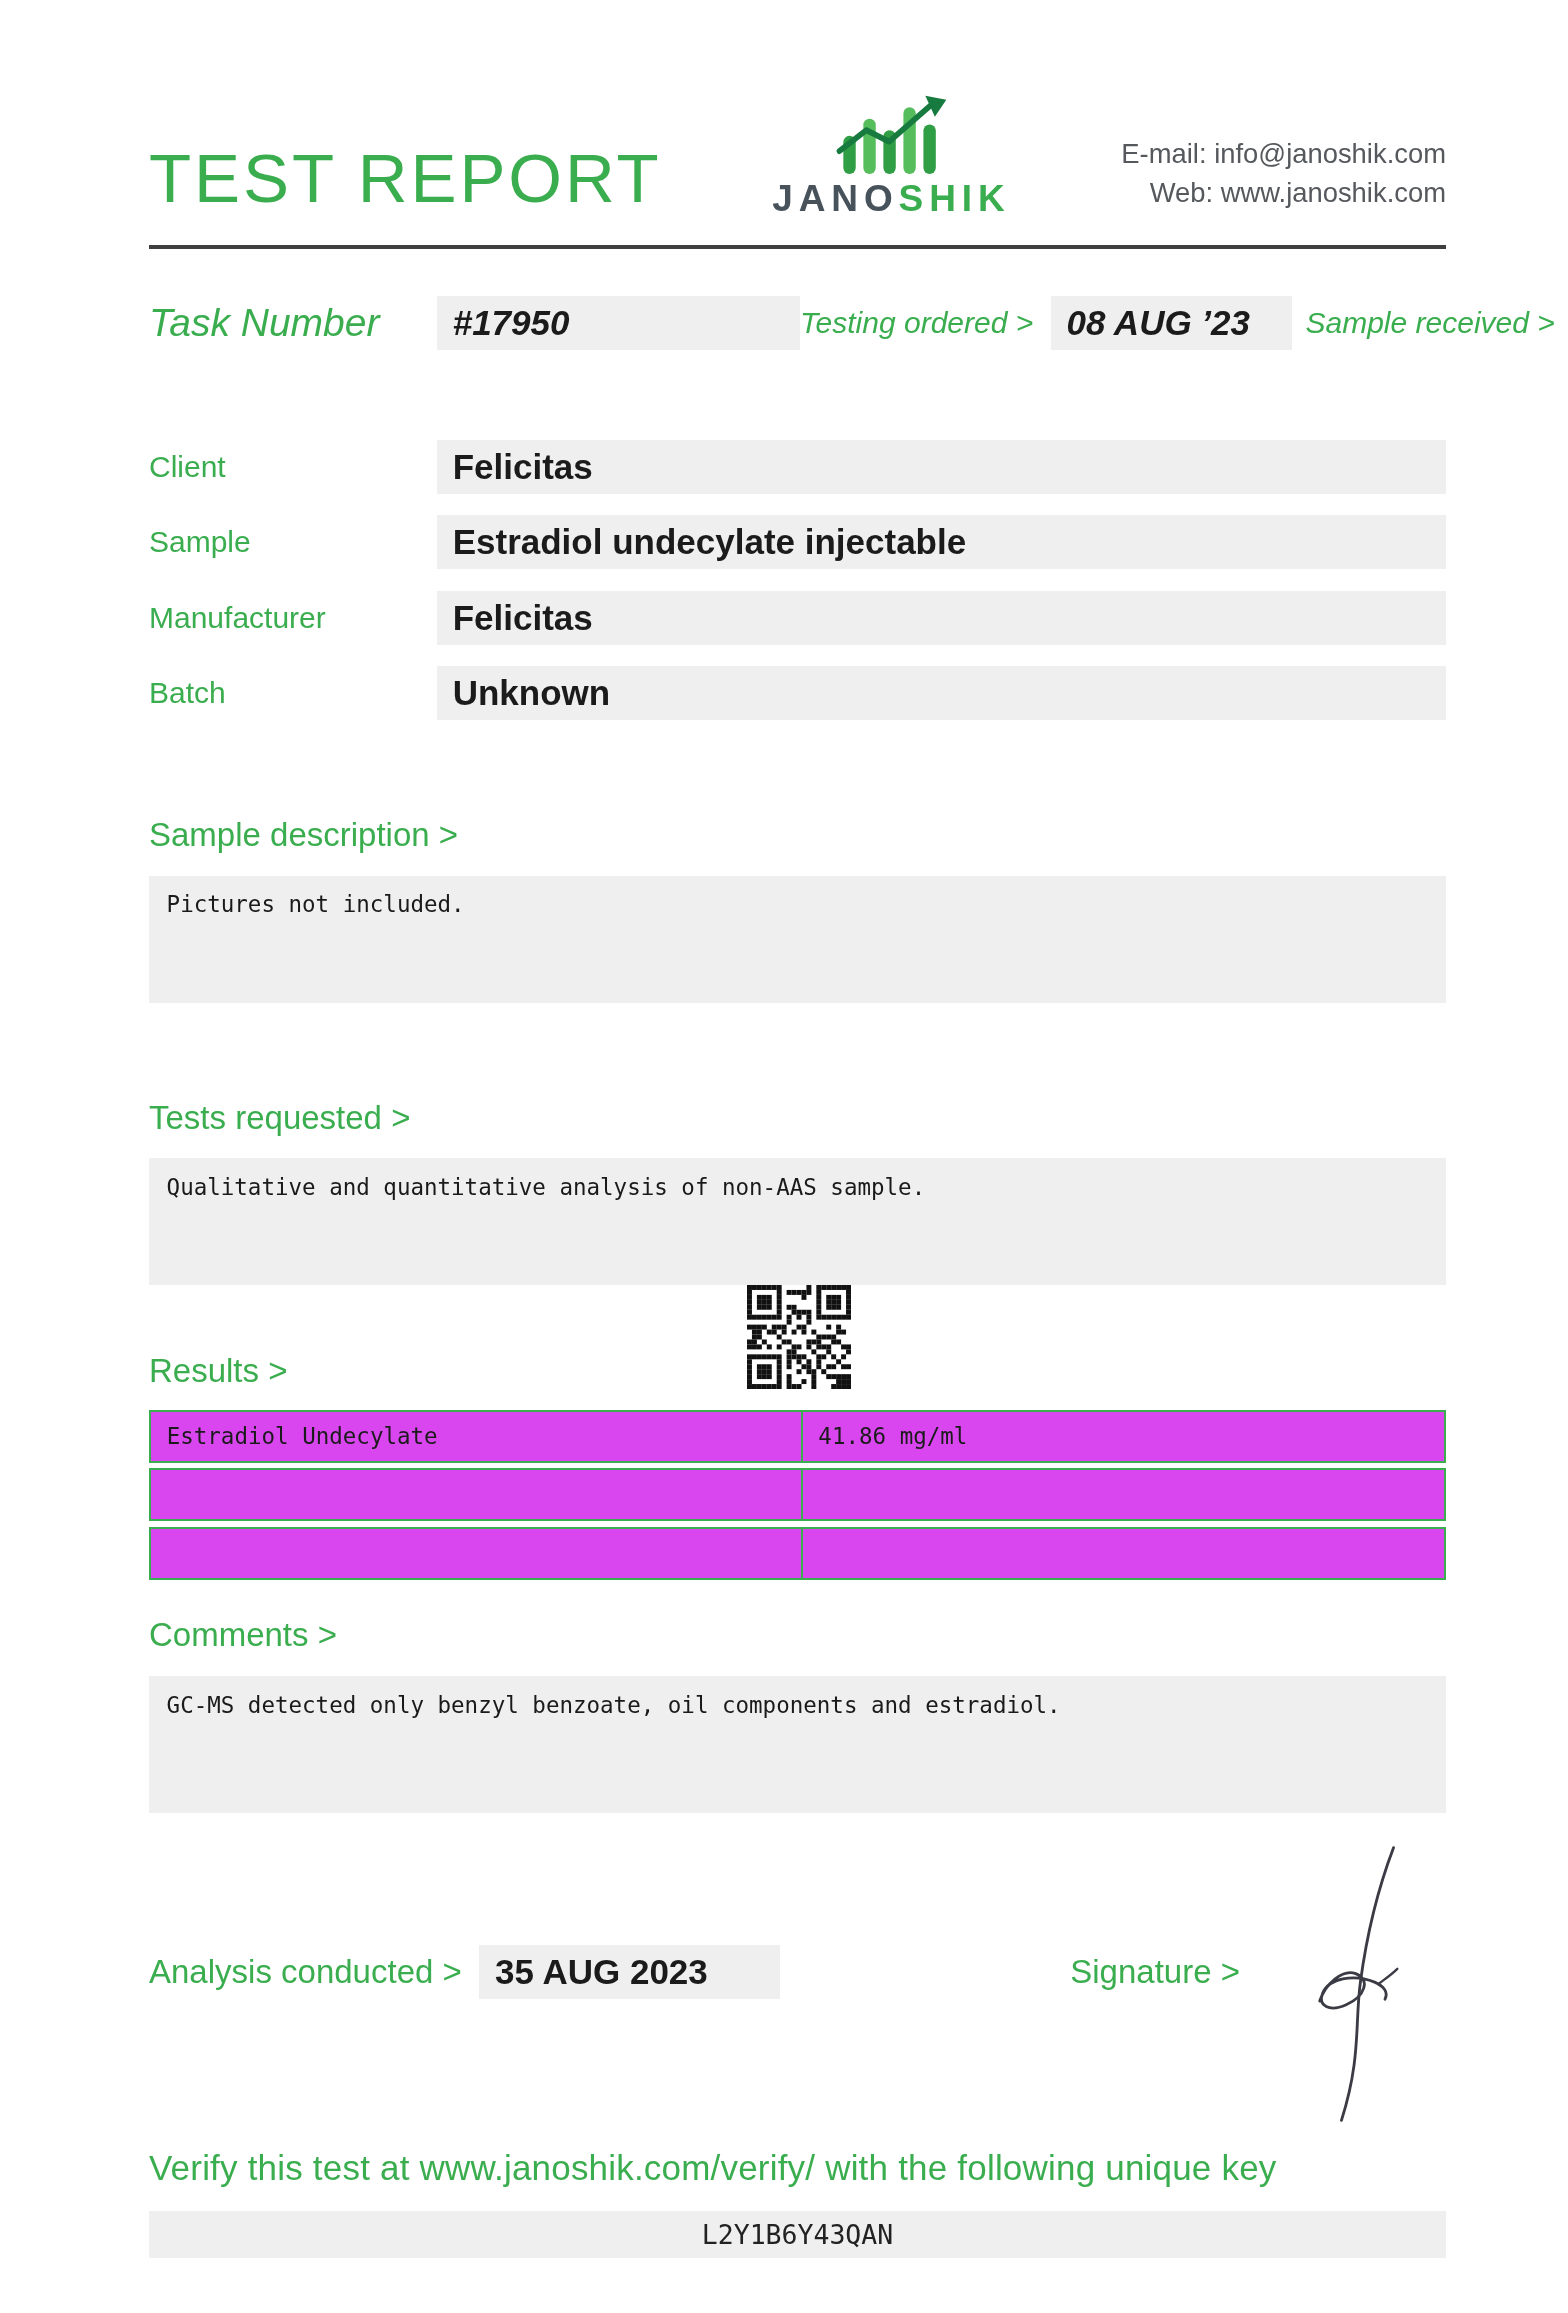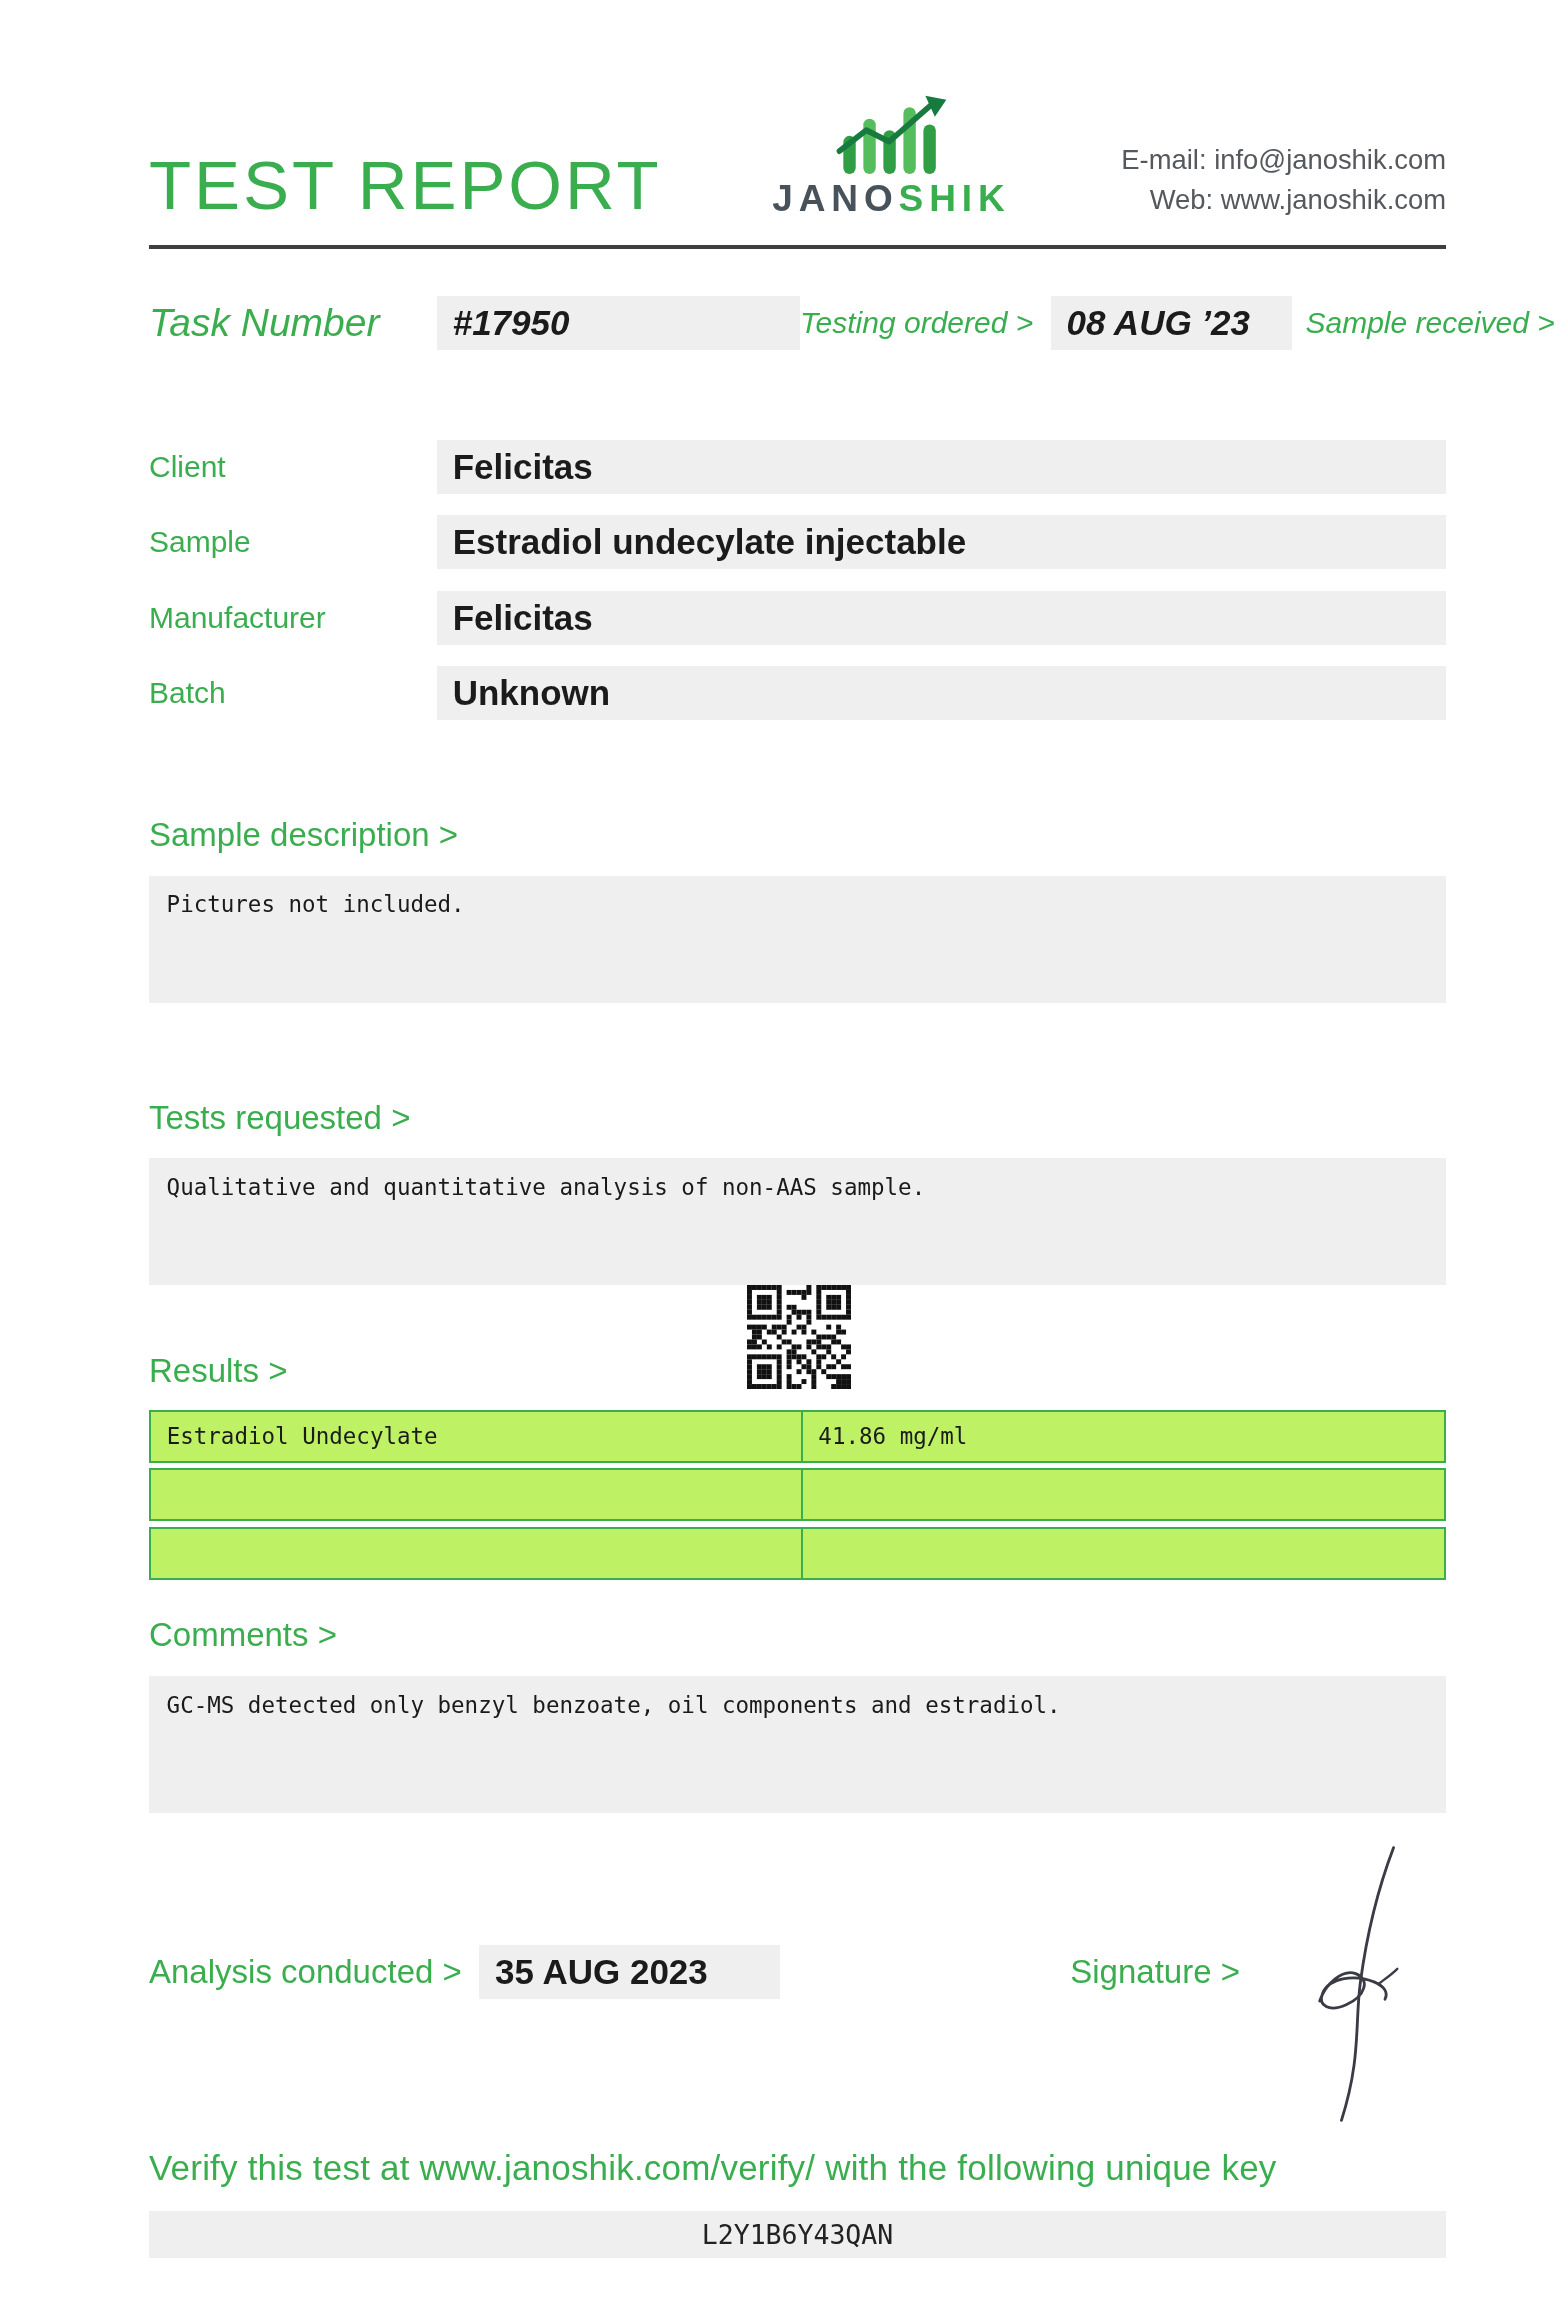--- a/index.html
+++ b/index.html
@@ -15,21 +15,21 @@
   html,body{margin:0;padding:0;background:#fff;}
   body{
     width:1568px;min-height:2313px;
     font-family:"Liberation Sans", sans-serif;
     color:var(--text);
     position:relative;
   }
   .content{margin-left:149px;margin-right:122px;}
 
   
-  .header{display:flex;align-items:flex-end;padding-top:90px;gap:27px;}
+  .header{display:flex;align-items:center;padding-top:90px;gap:27px;}
   .page-title{
     color:var(--accent);font-size:69px;font-weight:500;letter-spacing:2.9px;
     line-height:1;padding-top:47px;white-space:nowrap;
   }
   .logo{flex:1;display:flex;flex-direction:column;align-items:center;margin-top:2px;}
   .logo svg{display:block;}
   .brand{font-size:37px;font-weight:700;letter-spacing:5.9px;margin-top:3.9px;}
   .brand .jano{color:var(--brand_dark);}
   .brand .shik{color:var(--accent);}
   .contact{text-align:right;color:var(--muted);font-size:27.4px;line-height:1.45;padding-top:37px;white-space:nowrap;}
@@ -67,21 +67,21 @@
   }
   .graybox.comments{min-height:137px;}
 
   
   .results-wrap{position:relative;padding-top:9.8px;}
   .qr{position:absolute;top:0;left:598px;width:104px;height:104px;}
   .results-heading{margin-top:57px;margin-bottom:19.6px;}
   .res-table{margin-top:2px;}
   .res-row{
     display:flex;border:2px solid var(--accent);
-    min-height:53px;margin-bottom:5.9px;align-items:stretch;background:#bef264;
+    min-height:53px;margin-bottom:5.9px;align-items:stretch;background:#d946ef;
   }
   .res-cell{
     display:flex;align-items:center;
     font-family:"DejaVu Sans Mono", monospace;font-size:22.5px;
     padding:7.8px 15.7px;
   }
   .res-cell.left{width:50.4%;border-right:2px solid var(--accent);}
   .res-cell.right{flex:1;}
 
   

